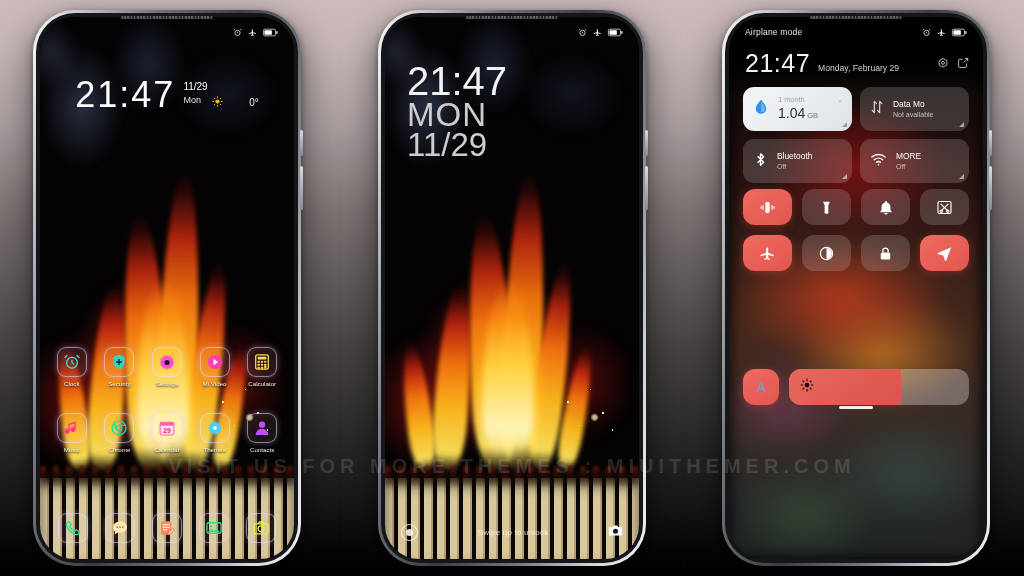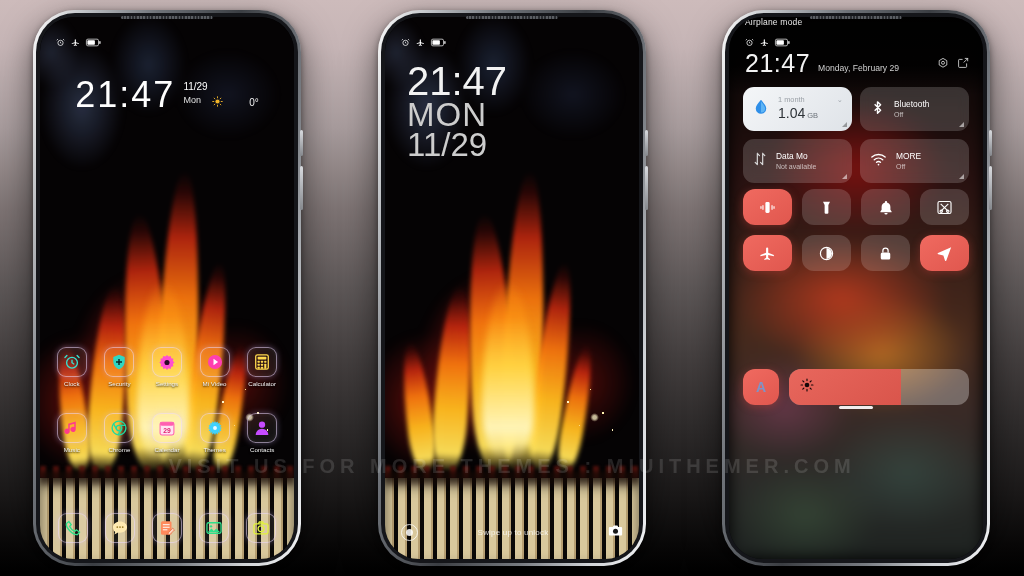--- a/index.html
+++ b/index.html
@@ -55,22 +55,22 @@
   .sidebtn{
     position:absolute; right:-2px; width:3px; border-radius:2px;
     background:linear-gradient(180deg,#d9dbdf,#85888d);
   }
   .sidebtn.b1{ top:120px; height:26px; }
   .sidebtn.b2{ top:156px; height:44px; }
 
   
   .statusbar{
     position:absolute; left:0; right:0; top:0; height:30px;
-    display:flex; padding:0 16px; z-index:20;
-    font-size:8px; color:#fff;flex-direction:column;
+    display:flex; align-items:center; padding:0 16px; z-index:20;
+    font-size:8px; color:#fff;
   }
   .sb-left{ flex:1; font-size:8.5px; color:#e9e9e9; letter-spacing:.2px; }
   .sb-icons{ display:flex; align-items:center; gap:6px; }
   .sb-icons svg{ display:block; }
 
   
   .wall{ position:absolute; inset:0; background:#050304; overflow:hidden; }
   .wall .smoke{
     position:absolute; left:-10%; top:0; width:120%; height:55%;
     background:
@@ -656,41 +656,41 @@
               </span>
               <span>
                 <span class="bigval">1.04</span><span class="bigunit">GB</span>
               </span>
             </span>
             <span class="tcorner"></span>
           </div>
 
           <div class="tile dark">
             <span>
+              <svg width="16" height="18" viewBox="0 0 24 24" fill="none" stroke="#d8d8d8" stroke-width="1.8" stroke-linecap="round" stroke-linejoin="round">
+                <path d="M8 3.6v16.8M8 20.4l-3.2-3.4M8 3.6l3.2 3.4"></path>
+                <path d="M16 20.4V3.6M16 3.6l3.2 3.4M16 20.4l-3.2-3.4" transform="translate(0,0)"></path>
+              </svg>
+            </span>
+            <span class="tbody">
+              <span class="ttitle">Data    Mo</span>
+              <span class="tsub">Not available</span>
+            </span>
+            <span class="tcorner"></span>
+          </div>
+
+          <div class="tile dark">
+            <span>
               <svg width="17" height="19" viewBox="0 0 24 24" fill="none" stroke="#fff" stroke-width="2" stroke-linejoin="round">
                 <path d="M8 7.4L16.4 16 12 20V4l4.4 4L8 16.6"></path>
               </svg>
             </span>
             <span class="tbody">
               <span class="ttitle">Bluetooth</span>
               <span class="tsub">Off</span>
-            </span>
-            <span class="tcorner"></span>
-          </div>
-
-          <div class="tile dark">
-            <span>
-              <svg width="16" height="18" viewBox="0 0 24 24" fill="none" stroke="#d8d8d8" stroke-width="1.8" stroke-linecap="round" stroke-linejoin="round">
-                <path d="M8 3.6v16.8M8 20.4l-3.2-3.4M8 3.6l3.2 3.4"></path>
-                <path d="M16 20.4V3.6M16 3.6l3.2 3.4M16 20.4l-3.2-3.4" transform="translate(0,0)"></path>
-              </svg>
-            </span>
-            <span class="tbody">
-              <span class="ttitle">Data    Mo</span>
-              <span class="tsub">Not available</span>
             </span>
             <span class="tcorner"></span>
           </div>
 
           <div class="tile dark">
             <span>
               <svg width="19" height="17" viewBox="0 0 24 24" fill="none" stroke="#fff" stroke-width="1.9" stroke-linecap="round">
                 <path d="M2.6 8.6a14 14 0 0 1 18.8 0"></path>
                 <path d="M6 12.4a9 9 0 0 1 12 0"></path>
                 <path d="M9.2 16a4.4 4.4 0 0 1 5.6 0"></path>

